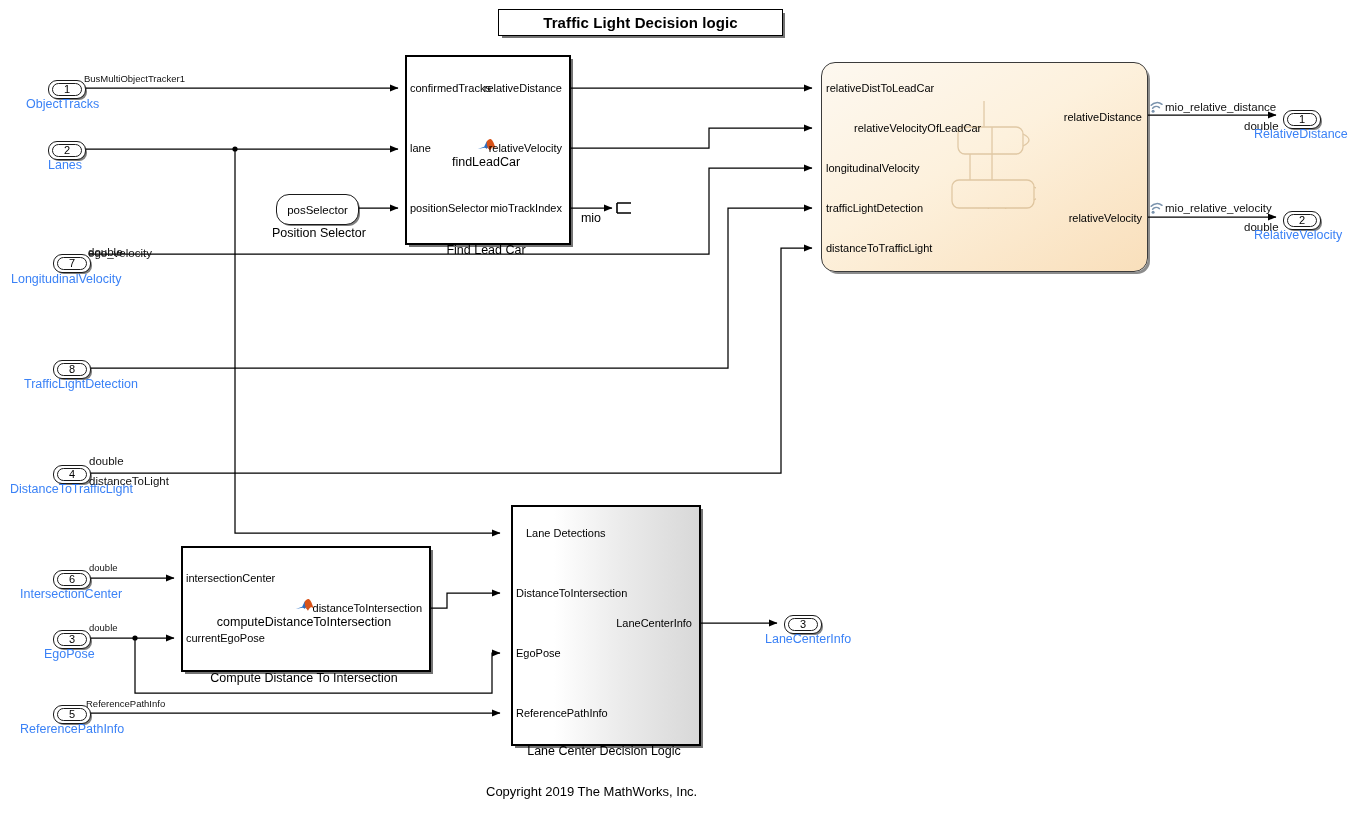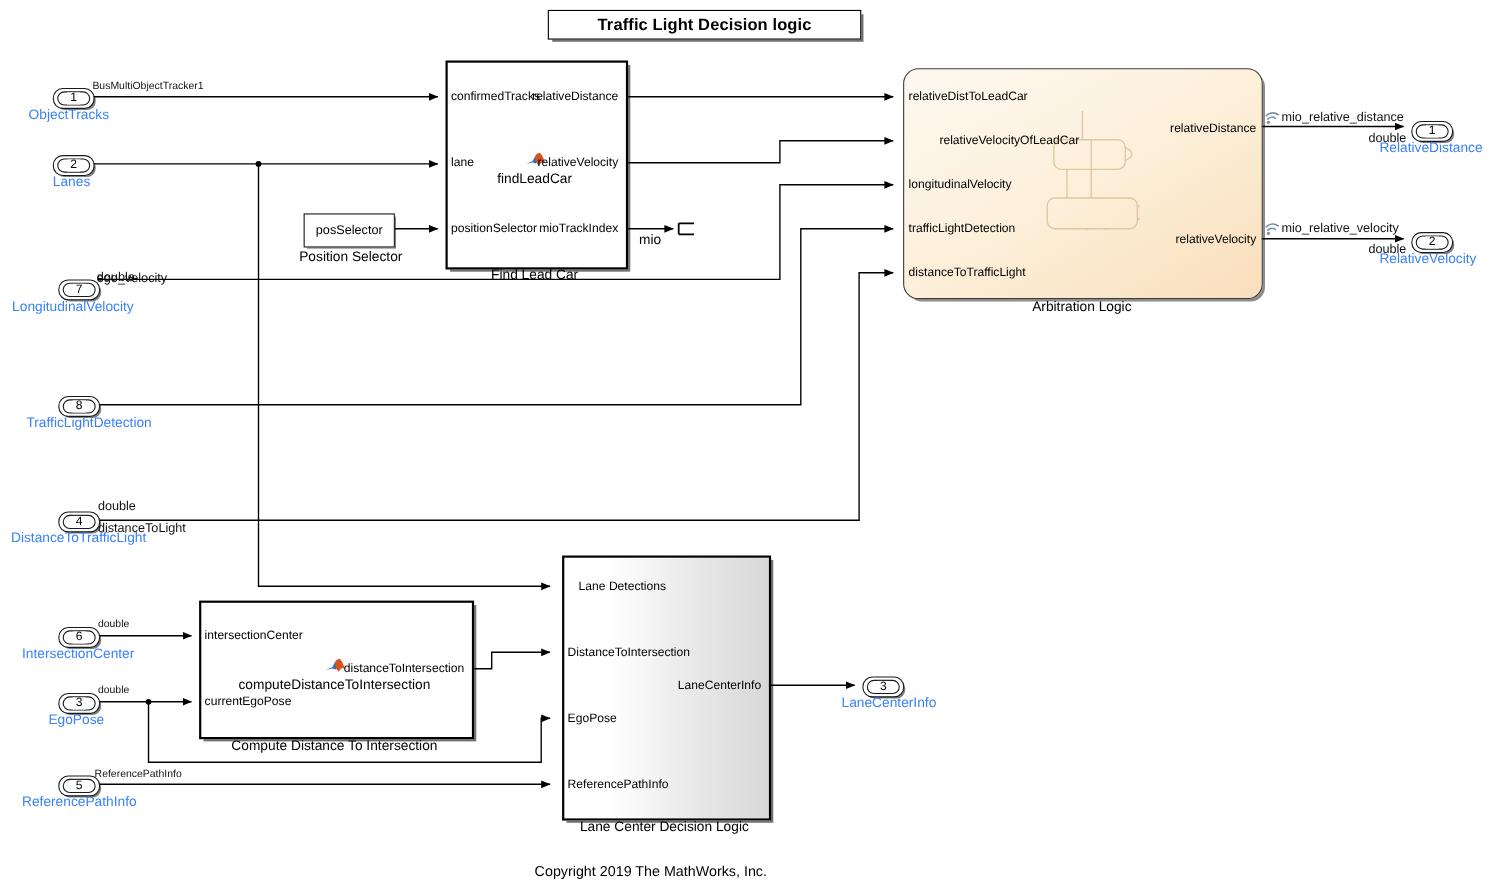--- a/index.html
+++ b/index.html
@@ -186,21 +186,21 @@
   </div>
   <div class="port-label" style="left:44px;top:647px;">EgoPose</div>
   <div class="sig-label" style="left:89px;top:622px;">double</div>
 
   <div class="port abs" style="left:53px;top:705px;">
     <span>5</span>
   </div>
   <div class="port-label" style="left:20px;top:722px;">ReferencePathInfo</div>
   <div class="sig-label" style="left:86px;top:698px;">ReferencePathInfo</div>
 
-  <div class="const-blk" style="left:276px;top:194px;width:81px;height:29px;">
+  <div class="const-blk" style="left:276px;top:194px;width:81px;height:29px;border-radius:13px;">
     <span>posSelector</span>
   </div>
   <div class="blk-caption" style="left:272px;top:226px;width:90px;">Position Selector</div>
 
   <div class="blk" style="left:405px;top:55px;width:162px;height:186px;"></div>
 
   <svg class="mlicon" style="left:477px;top:138px;" viewBox="0 0 24 24">
     <path d="M1,13.2 L8.6,10.4 L11.6,4.2 C12.4,5.6 13.3,7.8 14.3,10.2 L11.6,12.8 C10.4,11.9 9.4,11.6 8.6,11.8 Z" fill="#2a6fc4"></path>
     <path d="M11.6,4.2 C13.6,1.5 15.4,0.6 17,1.6 C19,2.9 20.6,7.2 22.6,13.1 C21.3,11.7 20.2,11 19.3,11.2 C18.2,11.5 17,13 15.6,15.2 C14.5,13.1 13.3,11.2 11.9,9.4 Z" fill="#d95319"></path>
     <path d="M11.6,12.8 C12.9,11 14.3,9.9 15.6,15.2 C14.2,13.3 13,11.8 11.9,10.8 Z" fill="#b4431a"></path>
@@ -233,21 +233,20 @@
       </g>
     </svg>
   </div>
   <div class="blk-port" style="left:826px;top:82px;">relativeDistToLeadCar</div>
   <div class="blk-port" style="left:826px;top:122px;padding-left:28px;">relativeVelocityOfLeadCar</div>
   <div class="blk-port" style="left:826px;top:162px;">longitudinalVelocity</div>
   <div class="blk-port" style="left:826px;top:202px;">trafficLightDetection</div>
   <div class="blk-port" style="left:826px;top:242px;">distanceToTrafficLight</div>
   <div class="blk-port r" style="left:950px;top:111px;width:192px;">relativeDistance</div>
   <div class="blk-port r" style="left:950px;top:212px;width:192px;">relativeVelocity</div>
-  <div class="blk-caption" style="left:821px;top:272px;width:325px;">Arbitration Logic</div>
 
   <svg class="wifi-ico" style="left:1150px;top:101px;" viewBox="0 0 13 13">
     <g fill="none" stroke="#7a93ad" stroke-width="1.5" stroke-linecap="round">
       <path d="M1.2,4.2 A8,8 0 0 1 12,3.3"></path>
       <path d="M2.6,7.2 A5,5 0 0 1 9.4,6.6"></path>
     </g>
     <circle cx="3.1" cy="10.2" r="1.5" fill="#7a93ad"></circle>
   </svg>
   <div class="sig-label big" style="left:1165px;top:101px;">mio_relative_distance</div>
   <div class="port abs" style="left:1283px;top:110px;">

